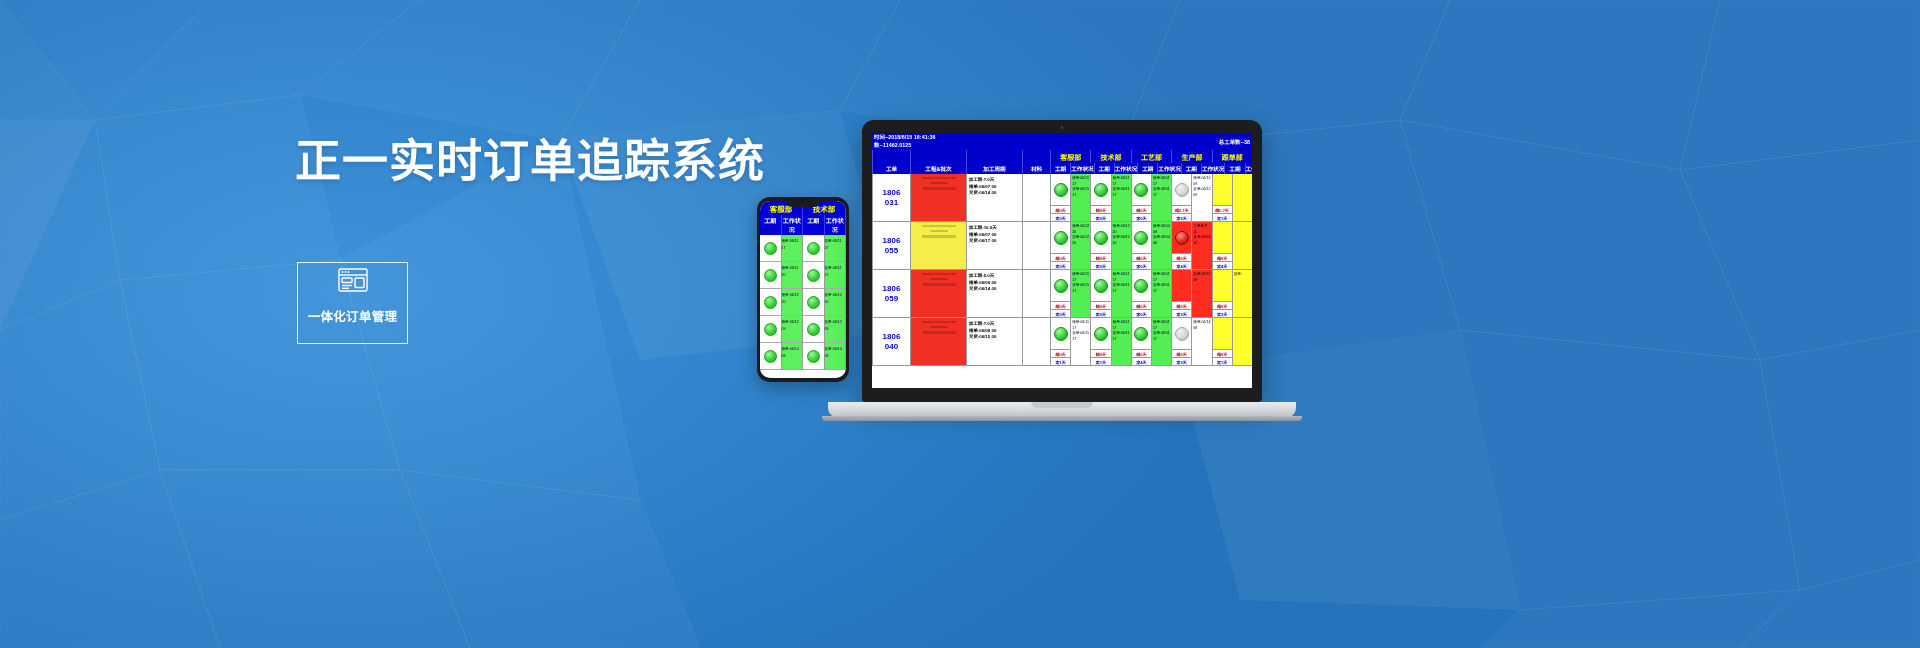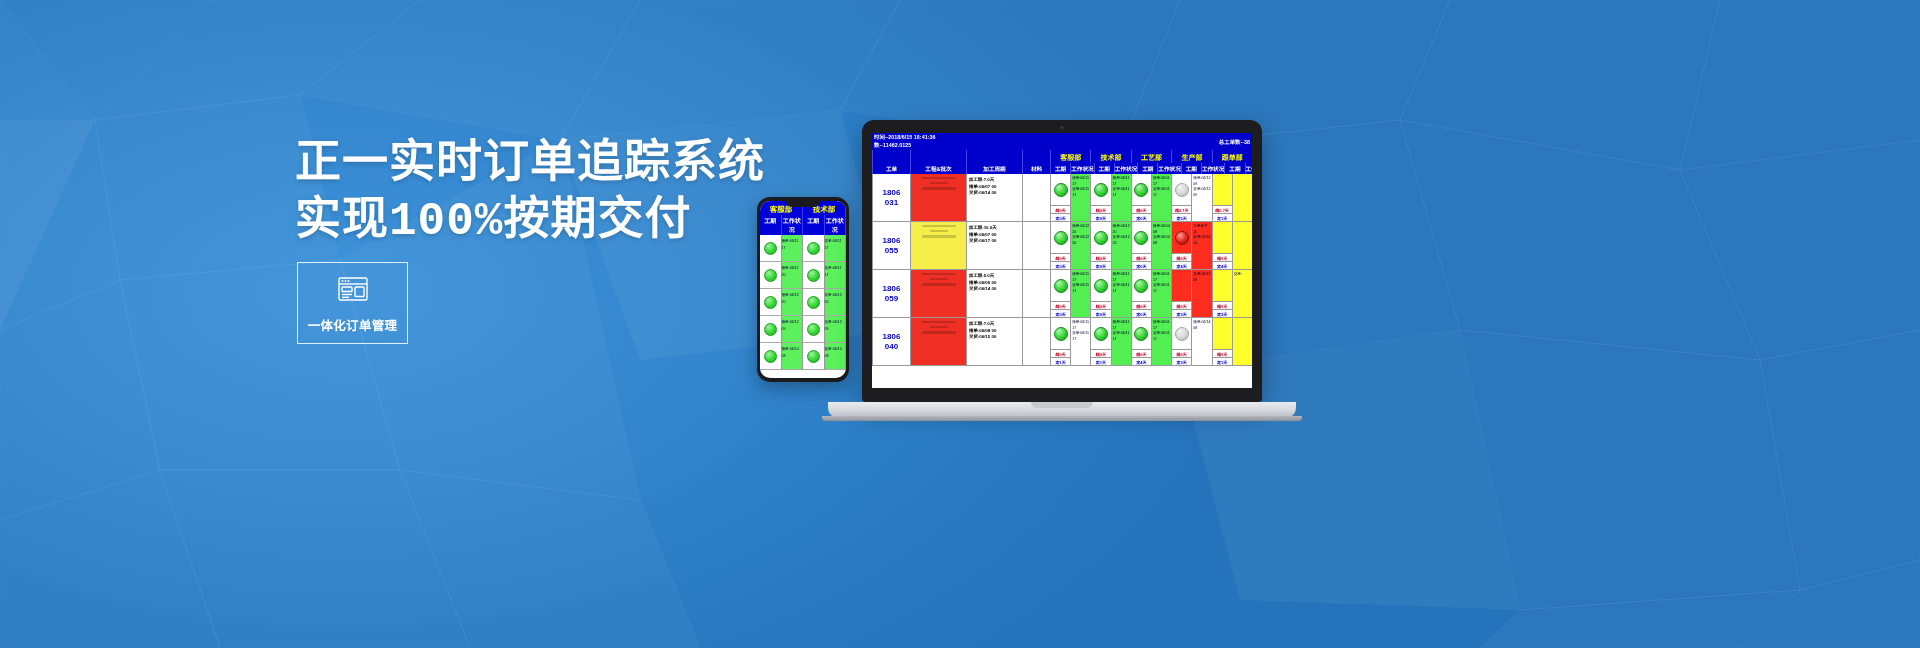--- a/index.html
+++ b/index.html
@@ -38,21 +38,21 @@
     position: absolute;
     left: 297px; top: 262px;
     display: flex;
   }
   .feature-box {
     width: 111px; height: 82px;
     border: 1px solid rgba(255,255,255,.85);
     margin-right: -1px;
     display: flex; flex-direction: column;
     align-items: center; justify-content: flex-start;
-    padding-top: 9px;
+    padding-top: 0;
   }
   .feature-icon { width: 34px; height: 34px; }
   .feature-icon svg { width: 34px; height: 34px; display: block; }
   .feature-label {
     margin-top: 9px;
     color: #ffffff;
     font-size: 12.5px;
     font-weight: bold;
     white-space: nowrap;
     letter-spacing: .3px;
@@ -241,21 +241,20 @@
     </g>
     <g fill="#ffffff" fill-opacity="0.05">
       <polygon points="560,140 840,110 900,330 640,360"></polygon>
       <polygon points="1180,370 1460,330 1520,610 1240,600"></polygon>
       <polygon points="0,0 95,120 0,330"></polygon>
     </g>
   </svg>
 
   <div id="headline">
     <div class="hl-line">正一实时订单追踪系统</div>
-    <div class="hl-line">实现100%按期交付</div>
   </div>
 
   <div id="features">
 
     <div class="feature-box">
       <span class="feature-icon">
         <svg viewBox="0 0 34 34" fill="none" stroke="#ffffff" stroke-width="1.4">
           <rect x="3" y="6" width="28" height="22" rx="1.5"></rect>
           <line x1="3" y1="12" x2="31" y2="12"></line>
           <circle cx="6.5" cy="9" r="0.9" fill="#fff" stroke="none"></circle>

